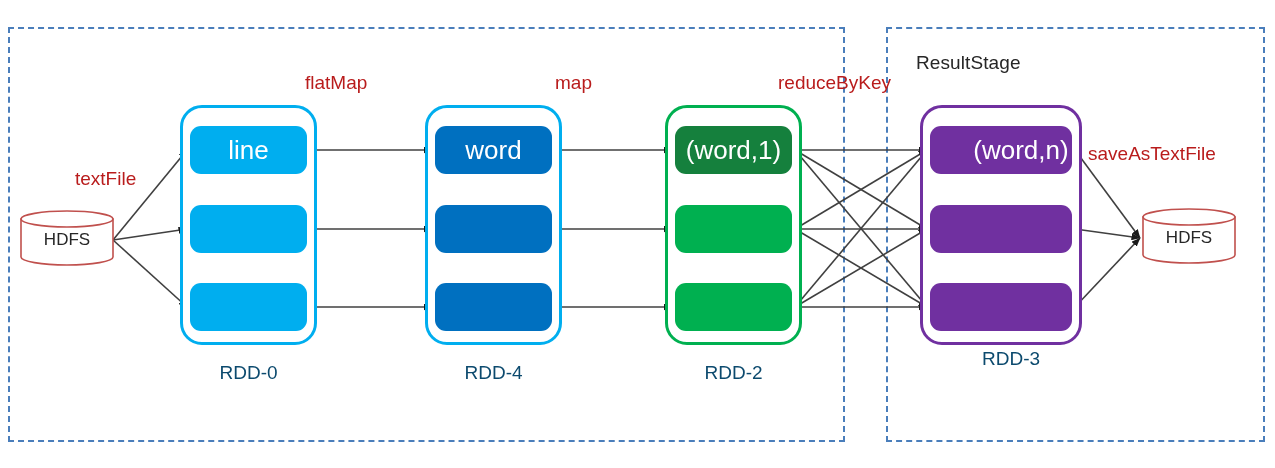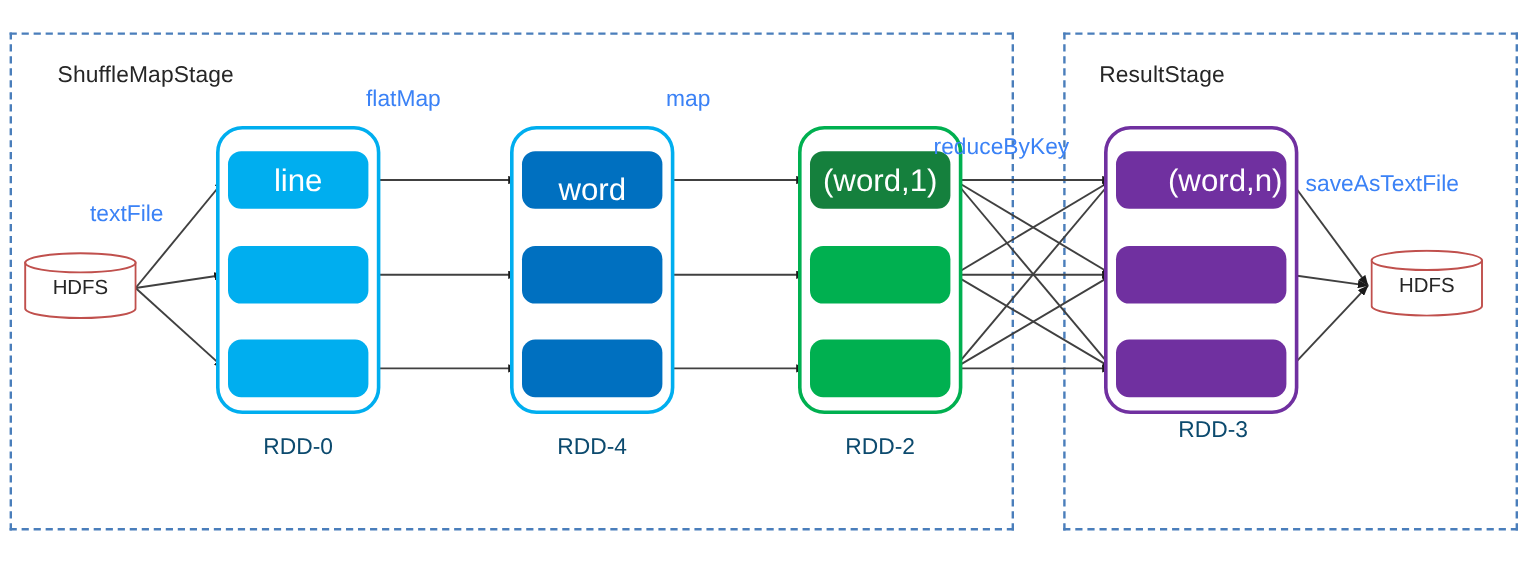--- a/index.html
+++ b/index.html
@@ -63,21 +63,21 @@
     position: absolute;
     font-size: 19px;
     color: #0c4a6e;
     text-align: center;
     white-space: nowrap;
   }
   
   .op-label {
     position: absolute;
     font-size: 19px;
-    color: #3b82f6;
+    color: #b91c1c;
     white-space: nowrap;
   }
   
   .cylinder {
     position: absolute;
   }
   .cyl-text {
     position: absolute;
     width: 100%;
     text-align: center;
@@ -85,21 +85,20 @@
     color: #262626;
     white-space: nowrap;
   }
 </style>
 </head>
 <body>
 
 <div id="canvas">
 
   <div class="stage-box" id="stage-0" style="left: 8px; top: 27px; width: 837px; height: 415px; border-color: rgb(74, 126, 187);"></div>
-  <div class="stage-label" id="stage-label-0" style="left: 48px; top: 52px;">ShuffleMapStage</div>
 
   <div class="stage-box" id="stage-1" style="left: 886px; top: 27px; width: 379px; height: 415px; border-color: rgb(74, 126, 187);"></div>
   <div class="stage-label" id="stage-label-1" style="left: 916px; top: 52px;">ResultStage</div>
 
   <svg class="layer" id="arrow-layer" viewBox="0 0 1275 468">
       <defs>
         <marker id="arrowhead" markerWidth="9" markerHeight="7" refX="8.5" refY="3.5" orient="auto" markerUnits="userSpaceOnUse">
           <path d="M0,0 L9,3.5 L0,7 z" fill="#1a1a1a"></path>
         </marker>
       </defs>
@@ -148,21 +147,21 @@
         <span>line</span>
       </div>
       <div class="partition" style="left: 190px; top: 205px; width: 117px; height: 48px; background: rgb(0, 174, 239);">
         <span></span>
       </div>
       <div class="partition" style="left: 190px; top: 283px; width: 117px; height: 48px; background: rgb(0, 174, 239);">
         <span></span>
       </div>
       <div class="rdd-caption" style="left: 180px; top: 362px; width: 137px;">RDD-0</div>
       <div class="rdd-container" style="left: 425px; top: 105px; width: 137px; height: 240px; border-color: rgb(0, 174, 239);"></div>
-      <div class="partition" style="left: 435px; top: 126px; width: 117px; height: 48px; background: rgb(0, 112, 192); align-items: flex-end;">
+      <div class="partition" style="left: 435px; top: 126px; width: 117px; height: 48px; background: rgb(0, 112, 192);">
         <span>word</span>
       </div>
       <div class="partition" style="left: 435px; top: 205px; width: 117px; height: 48px; background: rgb(0, 112, 192);">
         <span></span>
       </div>
       <div class="partition" style="left: 435px; top: 283px; width: 117px; height: 48px; background: rgb(0, 112, 192);">
         <span></span>
       </div>
       <div class="rdd-caption" style="left: 425px; top: 362px; width: 137px;">RDD-4</div>
       <div class="rdd-container" style="left: 665px; top: 105px; width: 137px; height: 240px; border-color: rgb(0, 176, 80);"></div>
@@ -186,17 +185,17 @@
       <div class="partition" style="left: 930px; top: 283px; width: 142px; height: 48px; background: rgb(112, 48, 160);">
         <span></span>
       </div>
       <div class="rdd-caption" style="left: 930px; top: 348px; width: 162px;">RDD-3</div>
     </div>
 
   <div id="op-host">
       <div class="op-label" style="left: 75px; top: 168px;">textFile</div>
       <div class="op-label" style="left: 305px; top: 72px;">flatMap</div>
       <div class="op-label" style="left: 555px; top: 72px;">map</div>
-      <div class="op-label" style="left: 778px; top: 72px; margin-top: 40px;">reduceByKey</div>
+      <div class="op-label" style="left: 778px; top: 72px;">reduceByKey</div>
       <div class="op-label" style="left: 1088px; top: 143px;">saveAsTextFile</div>
     </div>
 
 </div>
 
 </body></html>

